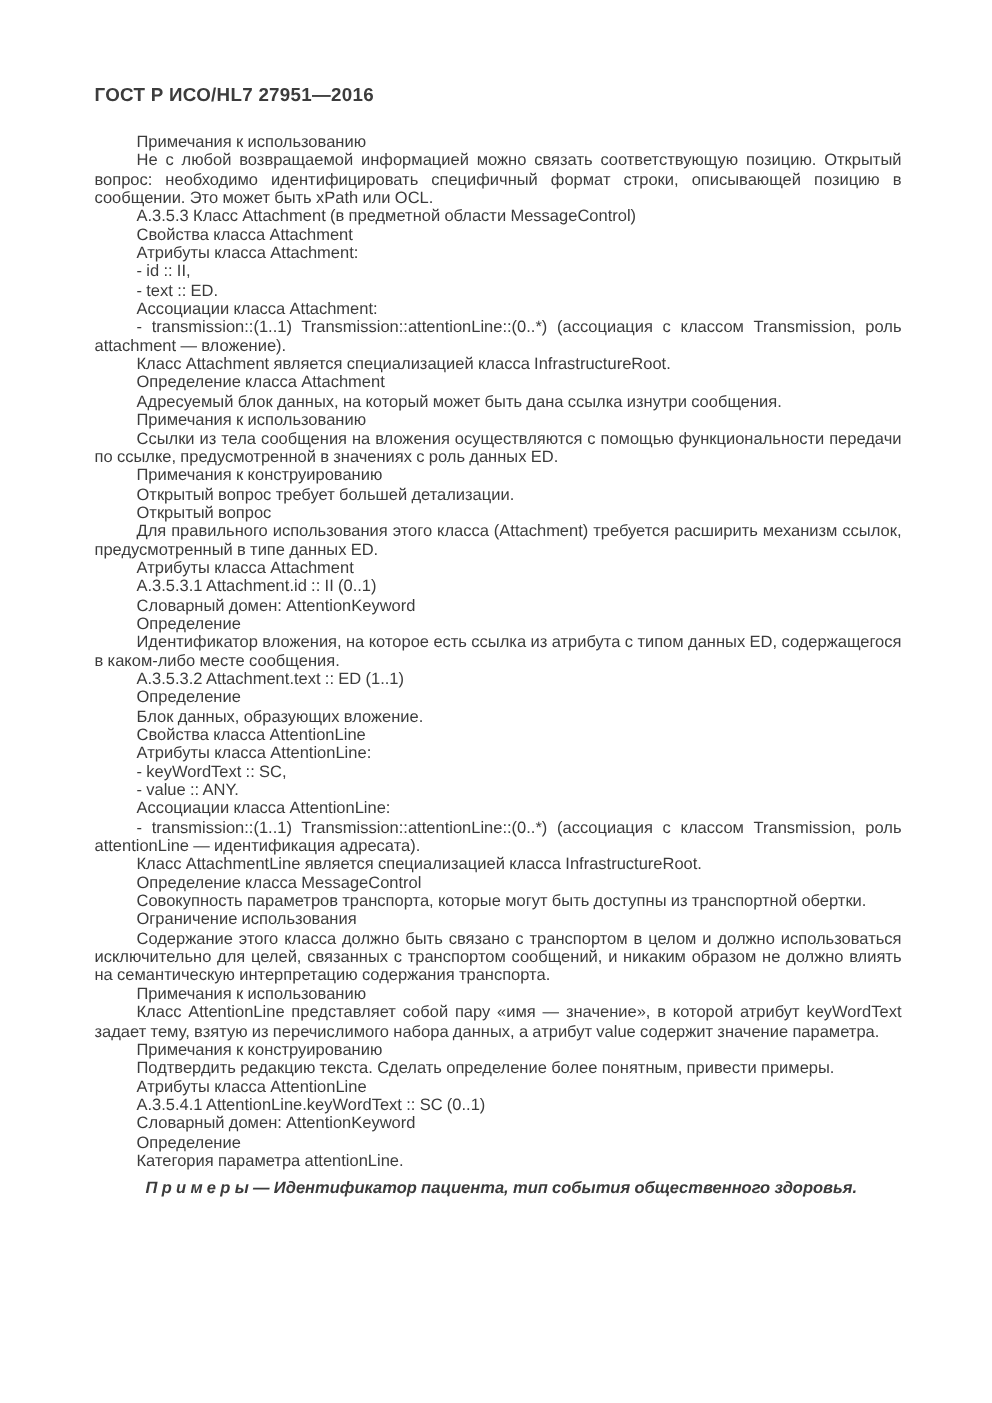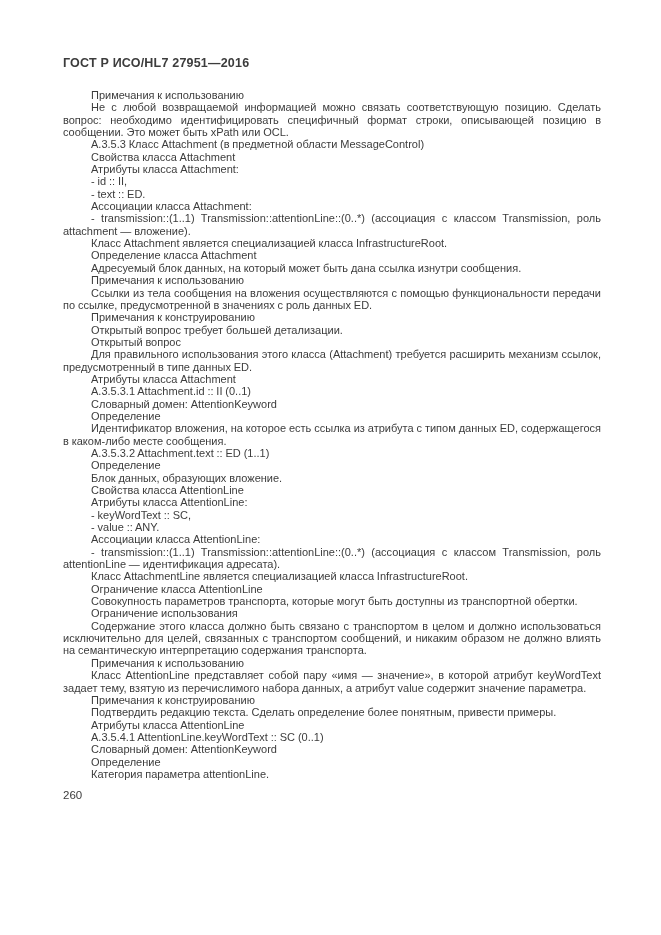--- a/index.html
+++ b/index.html
@@ -43,21 +43,21 @@
   }
 </style>
 </head>
 <body>
 
 <div class="page">
   <div class="doc-header">ГОСТ Р ИСО/HL7 27951—2016</div>
 
   <div class="content">
     <p class="h">Примечания к использованию</p>
-    <p>Не с любой возвращаемой информацией можно связать соответствующую позицию. Сделать вопрос: необходимо идентифицировать специфичный формат строки, описывающей позицию в сообщении. Это может быть xPath или OCL.</p>
+    <p>Не с любой возвращаемой информацией можно связать соответствующую позицию. Открытый вопрос: необходимо идентифицировать специфичный формат строки, описывающей позицию в сообщении. Это может быть xPath или OCL.</p>
     <p>A.3.5.3 Класс Attachment (в предметной области MessageControl)</p>
     <p class="h">Свойства класса Attachment</p>
     <p>Атрибуты класса Attachment:</p>
     <p>- id :: II,</p>
     <p>- text :: ED.</p>
     <p>Ассоциации класса Attachment:</p>
     <p>- transmission::(1..1) Transmission::attentionLine::(0..*) (ассоциация с классом Transmission, роль attachment — вложение).</p>
     <p>Класс Attachment является специализацией класса InfrastructureRoot.</p>
     <p class="h">Определение класса Attachment</p>
     <p>Адресуемый блок данных, на который может быть дана ссылка изнутри сообщения.</p>
@@ -75,29 +75,29 @@
     <p>A.3.5.3.2 Attachment.text :: ED (1..1)</p>
     <p class="h">Определение</p>
     <p>Блок данных, образующих вложение.</p>
     <p class="h">Свойства класса AttentionLine</p>
     <p>Атрибуты класса AttentionLine:</p>
     <p>- keyWordText :: SC,</p>
     <p>- value :: ANY.</p>
     <p>Ассоциации класса AttentionLine:</p>
     <p>- transmission::(1..1) Transmission::attentionLine::(0..*) (ассоциация с классом Transmission, роль attentionLine — идентификация адресата).</p>
     <p>Класс AttachmentLine является специализацией класса InfrastructureRoot.</p>
-    <p class="h">Ограничение класса AttentionLine</p>
+    <p class="h">Определение класса MessageControl</p>
     <p>Совокупность параметров транспорта, которые могут быть доступны из транспортной обертки.</p>
     <p class="h">Ограничение использования</p>
     <p>Содержание этого класса должно быть связано с транспортом в целом и должно использоваться исключительно для целей, связанных с транспортом сообщений, и никаким образом не должно влиять на семантическую интерпретацию содержания транспорта.</p>
     <p class="h">Примечания к использованию</p>
     <p>Класс AttentionLine представляет собой пару «имя — значение», в которой атрибут keyWordText задает тему, взятую из перечислимого набора данных, а атрибут value содержит значение параметра.</p>
     <p class="h">Примечания к конструированию</p>
     <p>Подтвердить редакцию текста. Сделать определение более понятным, привести примеры.</p>
     <p class="h">Атрибуты класса AttentionLine</p>
     <p>A.3.5.4.1 AttentionLine.keyWordText :: SC (0..1)</p>
     <p>Словарный домен: AttentionKeyword</p>
     <p class="h">Определение</p>
     <p>Категория параметра attentionLine.</p>
+    <p class="ex">П р и м е р ы  —  Идентификатор пациента, тип события общественного здоровья.</p>
   </div>
 
-  <div class="page-number">260</div>
 </div>
 
 </body></html>

